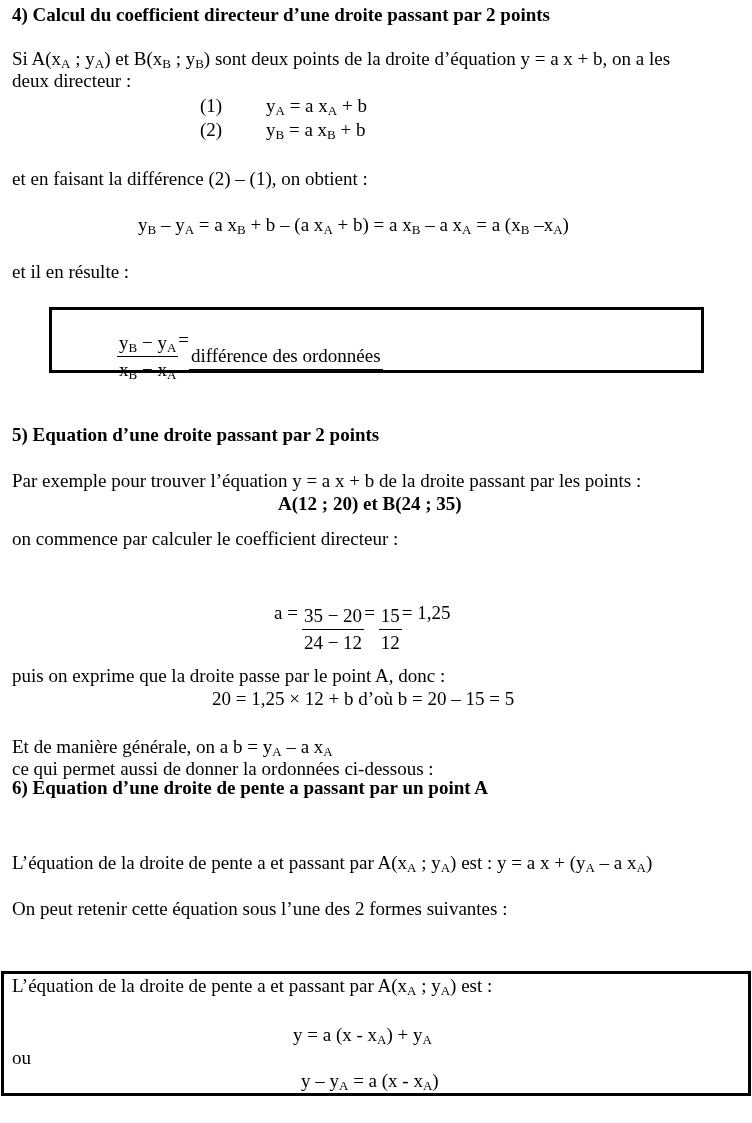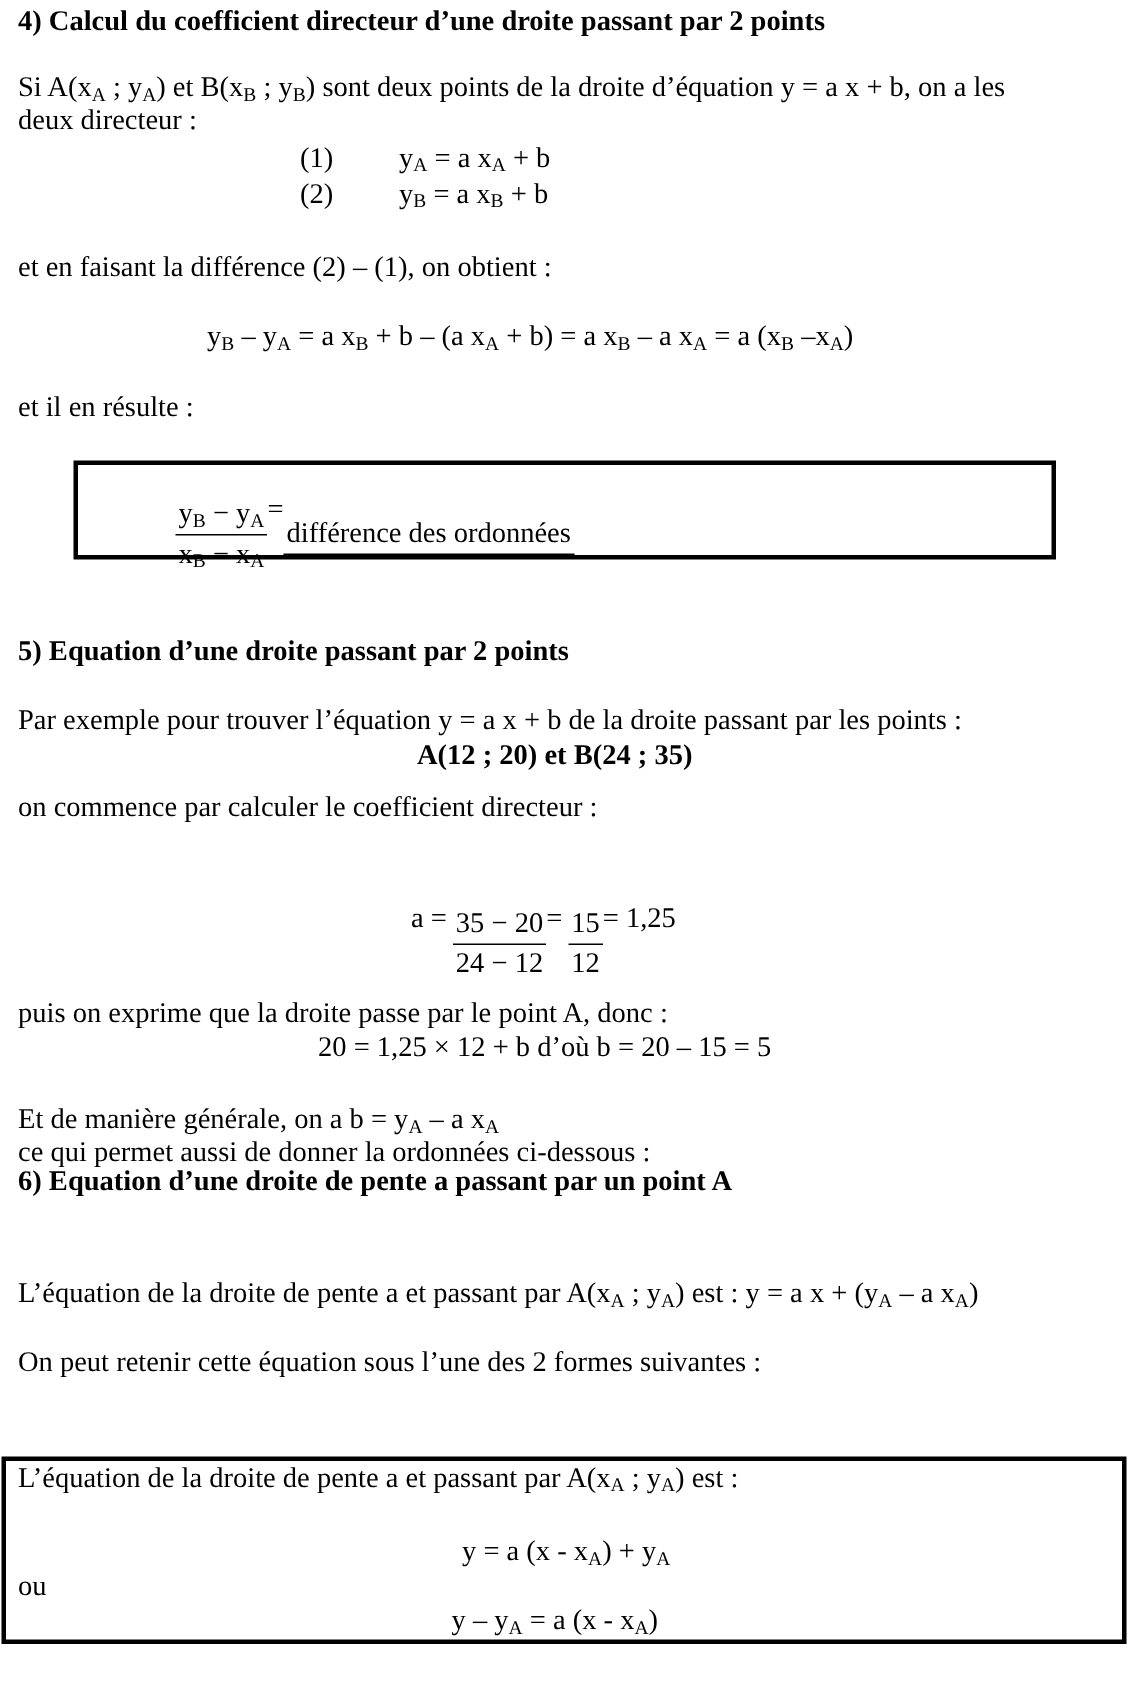--- a/index.html
+++ b/index.html
@@ -76,15 +76,15 @@
 
 <div class="abs" style="left:12px; top:736px;"><span>Et de manière générale, on a b = y</span><sub>A</sub><span> – a x</span><sub>A</sub></div>
 <div class="abs" style="left:12px; top:758px;">ce qui permet aussi de donner la ordonnées ci-dessous :</div>
 
 <div class="abs h" style="left:12px; top:777px;">6) Equation d’une droite de pente a passant par un point A</div>
 <div class="abs" style="left:12px; top:852px;"><span>L’équation de la droite de pente a et passant par A(x</span><sub>A</sub><span> ; y</span><sub>A</sub><span>) est :  y = a x + (y</span><sub>A</sub><span> – a x</span><sub>A</sub><span>)</span></div>
 <div class="abs" style="left:12px; top:898px;">On peut retenir cette équation sous l’une des 2 formes suivantes :</div>
 
 <div class="box" style="left:1px; top:971px; width:750px; height:125px;"></div>
 <div class="abs" style="left:12px; top:975px;"><span>L’équation de la droite de pente a et passant par A(x</span><sub>A</sub><span> ; y</span><sub>A</sub><span>) est :</span></div>
-<div class="abs" style="left:308px; top:1024px;"><span>y = a (x - x</span><sub>A</sub><span>) + y</span><sub>A</sub></div>
+<div class="abs" style="left:293px; top:1024px;"><span>y = a (x - x</span><sub>A</sub><span>) + y</span><sub>A</sub></div>
 <div class="abs" style="left:12px; top:1047px;">ou</div>
 <div class="abs" style="left:301px; top:1070px;"><span>y – y</span><sub>A</sub><span> = a (x - x</span><sub>A</sub><span>)</span></div>
 
 </body></html>

